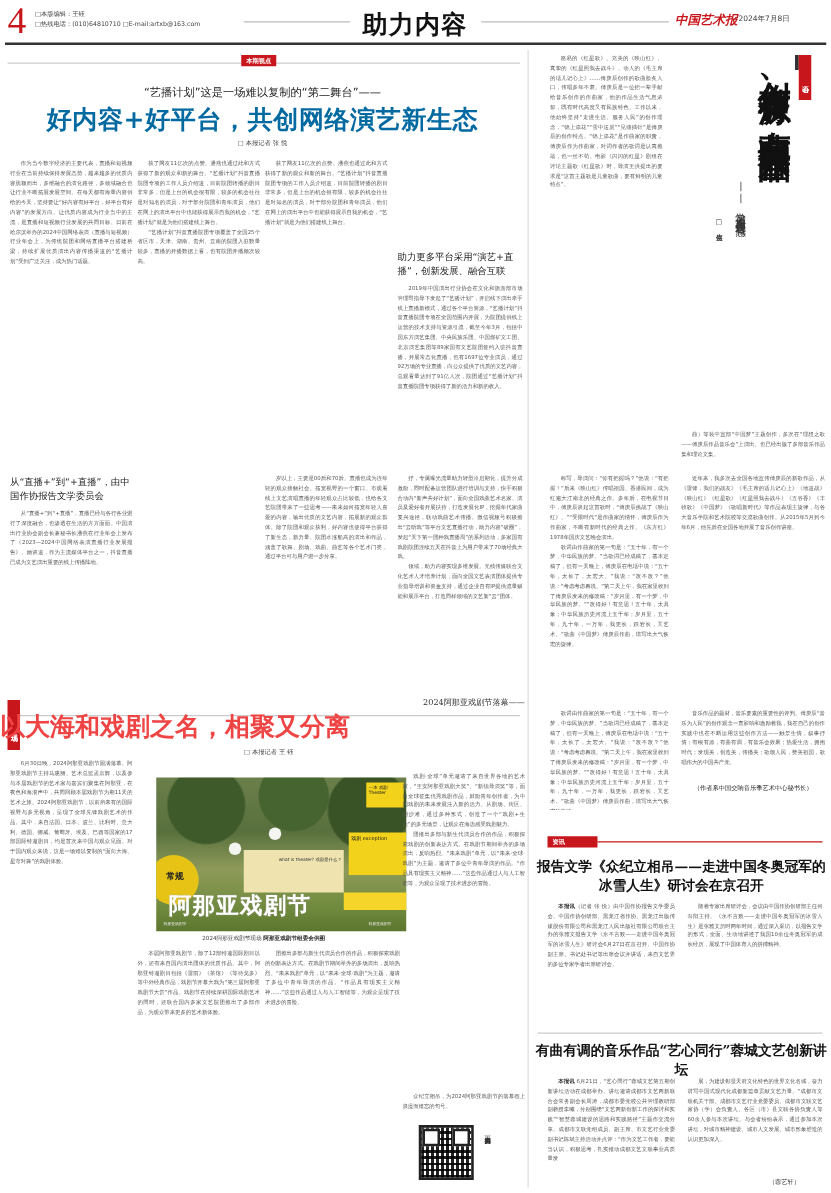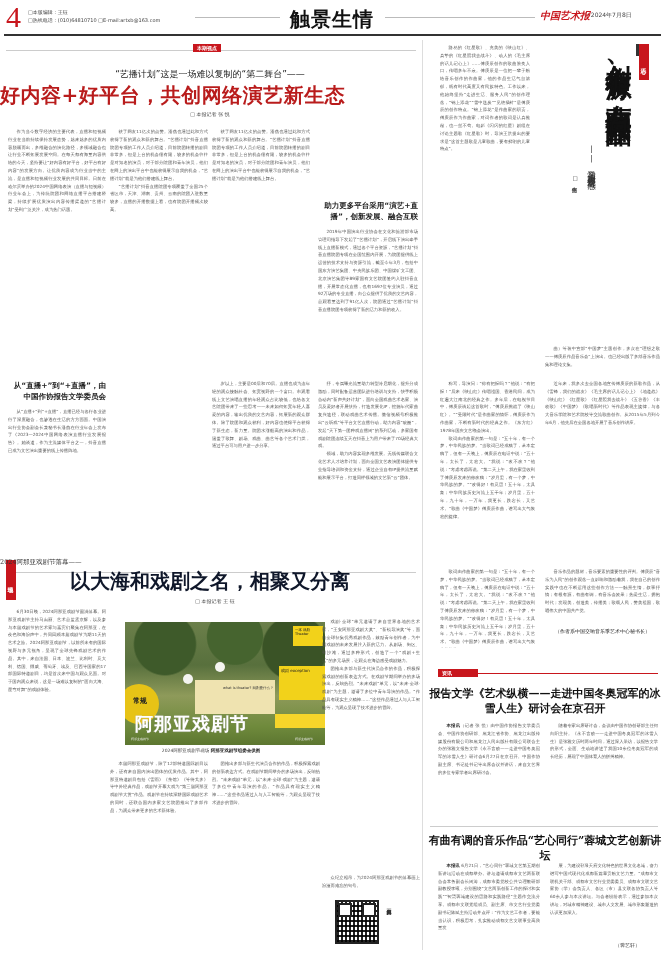--- a/index.html
+++ b/index.html
@@ -17,38 +17,38 @@
   .date { position: absolute; left: 587px; top: 11px; font-size: 6px; color: #444; font-family: "DejaVu Sans", sans-serif; }
   .header-rule { position: absolute; left: 4px; top: 34px; width: 657px; height: 2px; background: #333; }
 
   
   .tag-red { background: #c8161d; color: #fff; font-size: 5px; font-family: "DejaVu Sans", sans-serif; font-weight: bold; padding: 1px 4px; }
   .top-tag { position: absolute; left: 193px; top: 44px; }
   .thin-rule { position: absolute; height: 1px; background: #ccc; }
 
   
   .a1-kicker { position: absolute; left: 0; width: 420px; top: 68px; text-align: center; font-size: 9px; color: #222; font-family: "DejaVu Sans", sans-serif; }
-  .a1-title { position: absolute; left: 0; width: 420px; top: 82px; font-size: 20px; font-weight: bold; color: #b91c1c; letter-spacing: 0.5px; }
+  .a1-title { position: absolute; left: 0; width: 420px; top: 82px; text-align: center; font-size: 20px; font-weight: bold; color: #0369a1; letter-spacing: 0.5px; }
   .a1-byline { position: absolute; left: 0; width: 420px; top: 111px; text-align: center; font-size: 5px; color: #444; font-family: "DejaVu Sans", sans-serif; }
 
   .col { position: absolute; font-size: 4.3px; line-height: 7.8px; color: #555; text-align: justify; overflow: hidden; font-family: "DejaVu Sans", sans-serif; }
   .col p { text-indent: 2em; }
-  .subhead { position: absolute; text-align: right; font-size: 7.5px; font-weight: bold; color: #222; line-height: 11px; font-family: "DejaVu Sans", sans-serif; }
+  .subhead { position: absolute; text-align: left; font-size: 7.5px; font-weight: normal; color: #222; line-height: 11px; font-family: "DejaVu Sans", sans-serif; }
 
   
   .vert-title { position: absolute; left: 605px; top: 44px; width: 28px; writing-mode: vertical-rl; font-size: 26px; font-weight: bold; line-height: 28px; color: #111; letter-spacing: 2px; }
   .vert-sub { position: absolute; left: 586px; top: 145px; writing-mode: vertical-rl; font-size: 8.5px; color: #333; font-family: "DejaVu Sans", sans-serif; letter-spacing: 1px; }
   .vert-author { position: absolute; left: 572px; top: 175px; writing-mode: vertical-rl; font-size: 5.5px; color: #333; font-family: "DejaVu Sans", sans-serif; }
   .xinyu-tag { position: absolute; left: 639px; top: 44px; width: 10px; height: 36px; background: #c8161d; color: #fff; writing-mode: vertical-rl; font-size: 5.5px; text-align: center; line-height: 10px; font-family: "DejaVu Sans", sans-serif; font-weight: bold; padding-top: 4px; }
   .xinyu-bar { position: absolute; left: 636px; top: 44px; width: 3px; height: 12px; background: #333; }
 
   
   .xianchang-tag { position: absolute; left: 6px; top: 560px; width: 10px; height: 40px; background: #c8161d; color: #fff; writing-mode: vertical-rl; font-size: 5.5px; line-height: 10px; text-align: center; font-family: "DejaVu Sans", sans-serif; font-weight: bold; padding-top: 6px; }
-  .a2-kicker { position: absolute; left: 0; width: 420px; top: 558px; text-align: left; font-size: 6.5px; color: #333; }
-  .a2-title { position: absolute; left: 0; width: 420px; top: 568px; text-align: center; font-size: 20px; font-weight: bold; color: #0f172a; }
+  .a2-kicker { position: absolute; left: 0; width: 420px; top: 558px; text-align: right; font-size: 6.5px; color: #333; }
+  .a2-title { position: absolute; left: 0; width: 420px; top: 568px; font-size: 20px; font-weight: bold; color: #ef4444; }
   .a2-byline { position: absolute; left: 90px; width: 250px; top: 598px; text-align: center; font-size: 5px; color: #444; font-family: "DejaVu Sans", sans-serif; }
 
   .photo { position: absolute; left: 125px; top: 622px; width: 200px; height: 123px; overflow: hidden; background: linear-gradient(180deg, #6b7f4a 0%, #58703d 35%, #8e9a5a 60%, #6f8a3c 85%, #5c7630 100%); }
   .photo .trees { position: absolute; left: 0; top: 0; width: 100%; height: 60%; background: radial-gradient(circle at 20% 30%, #3e5a2a 0 18%, transparent 19%), radial-gradient(circle at 55% 20%, #46642f 0 22%, transparent 23%), radial-gradient(circle at 85% 35%, #3a5326 0 18%, transparent 19%); }
   .photo .wall { position: absolute; left: 70px; top: 58px; width: 80px; height: 34px; background: #efe3b0; }
   .photo .ball { position: absolute; left: -6px; top: 62px; width: 40px; height: 40px; border-radius: 50%; background: #e7c316; }
   .photo .ball-label { position: absolute; left: 8px; top: 74px; font-size: 7px; font-weight: bold; color: #222; font-family: "DejaVu Sans", sans-serif; }
   .photo .sign-top { position: absolute; left: 168px; top: 4px; width: 30px; height: 20px; background: #f2d21a; font-size: 3.5px; padding: 2px; color: #222; font-family: "DejaVu Sans", sans-serif; }
   .photo .sign-r { position: absolute; left: 154px; top: 44px; width: 46px; height: 34px; background: #f2d21a; font-size: 4px; padding: 2px; color: #222; font-family: "DejaVu Sans", sans-serif; }
   .photo .stage { position: absolute; left: 150px; top: 92px; width: 56px; height: 14px; background: #f5d52a; }
@@ -80,21 +80,21 @@
 </head>
 <body>
 
 <div class="masthead">
   <div class="page-num">4</div>
   <div class="edit-info">
     <div>□本版编辑：王钰</div>
     <div>□热线电话：(010)64810710  □E-mail:artxb@163.com</div>
   </div>
   <div class="header-line-l"></div>
-  <div class="section-title">触景生情</div>
+  <div class="section-title">助力内容</div>
   <div class="header-line-r"></div>
   <div class="brand">中国艺术报</div>
   <div class="date">· 2024年7月8日</div>
   <div class="header-rule"></div>
 </div>
 
 <div class="thin-rule" style="left:6px;top:50px;width:410px;"></div>
 <div class="tag-red top-tag">本期视点</div>
 <div class="a1-kicker">“艺播计划”这是一场难以复制的“第二舞台”——</div>
 <div class="a1-title">好内容+好平台，共创网络演艺新生态</div>
@@ -202,21 +202,21 @@
 <div class="col" style="left:322px;top:874px;width:98px;height:20px;">
     <p>众纪立相吊，为2024阿那亚戏剧节的落幕画上浪漫而难忘的句号。</p>
   </div>
 <div class="qr"></div>
 <div class="qr-label">扫一扫浏览更多内容</div>
 
 <div class="col-divider" style="left:422px;top:660px;height:290px;"></div>
 <div class="tag-red zixun-tag">资讯</div>
 <div class="zixun-rule"></div>
 
-<div class="news-title n1">报告文学《艺术纵横——走进中国冬奥冠军的冰雪人生》研讨会在京召开</div>
+<div class="news-title n1">报告文学《众纪立相吊——走进中国冬奥冠军的冰雪人生》研讨会在京召开</div>
 <div class="col" style="left:438px;top:722px;width:102px;height:90px;">
   <p><b style="color:#222;">本报讯</b><span>（记者 张 悦）</span><span>由中国作协报告文学委员会、中国作协创研部、黑龙江省作协、黑龙江出版传媒股份有限公司和黑龙江人民出版社有限公司联合主办的张雅文报告文学《永不言败——走进中国冬奥冠军的冰雪人生》研讨会6月27日在京召开。中国作协副主席、书记处书记等出席会议并讲话，来自文艺界的多位专家学者出席研讨会。</span></p>
 </div>
 <div class="col" style="left:550px;top:722px;width:108px;height:90px;">
     <p>随着专家出席研讨会，会议由中国作协创研部主任何向阳主持。《永不言败——走进中国冬奥冠军的冰雪人生》是张雅文历时两年时间，通过深入采访，以报告文学的形式，全面、生动地讲述了我国10余位冬奥冠军的成长经历，展现了中国体育人的拼搏精神。</p>
   </div>
 
 <div class="thin-rule" style="left:430px;top:826px;width:228px;"></div>
 <div class="news-title n2">有曲有调的音乐作品“艺心同行”蓉城文艺创新讲坛</div>
 <div class="col" style="left:438px;top:862px;width:102px;height:82px;">

